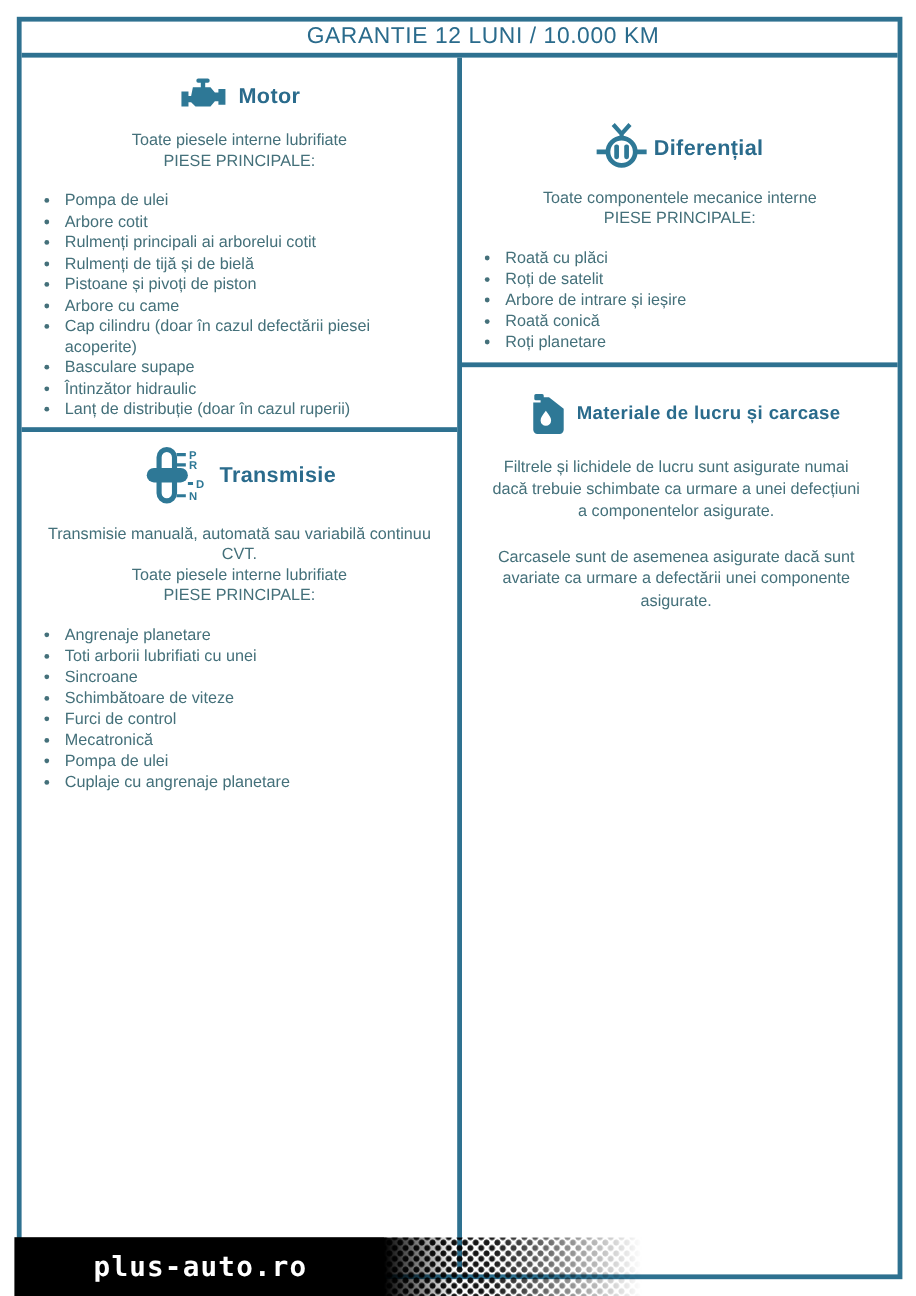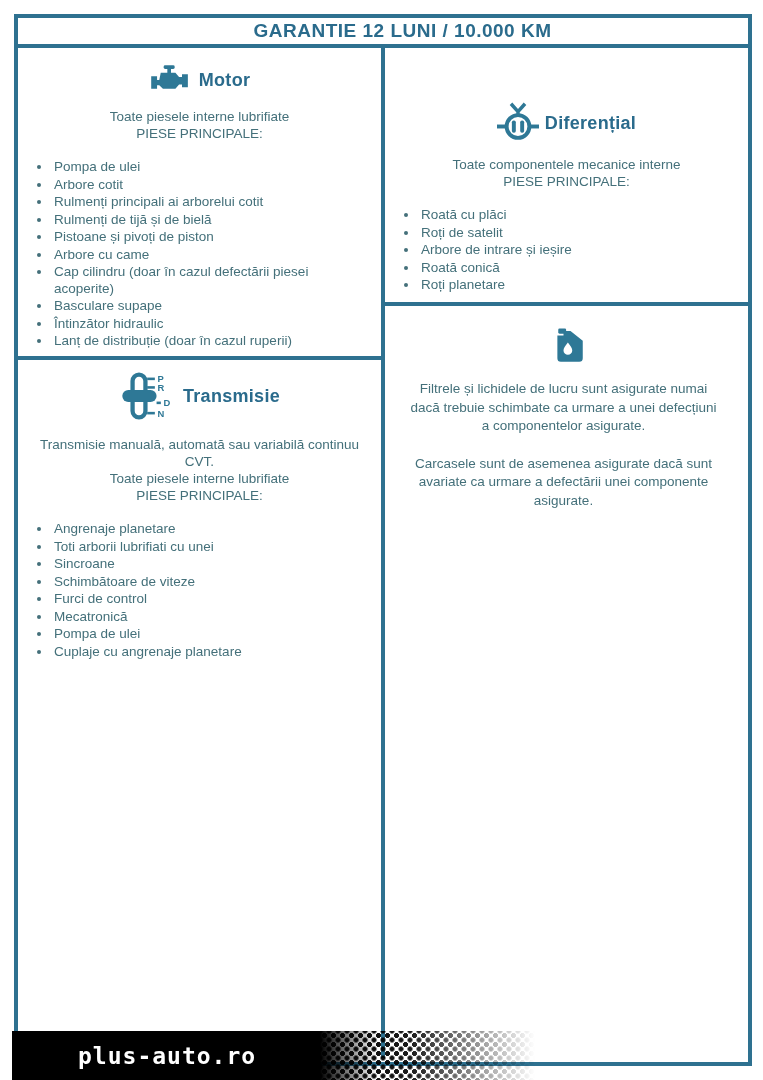--- a/index.html
+++ b/index.html
@@ -24,21 +24,21 @@
     width:738px; height:1052px;
     border:4px solid var(--accent);
     background:#ffffff;
   }
   .title-row{
     height:30px;
     border-bottom:4px solid var(--accent);
     display:flex; align-items:center; justify-content:center;
   }
   .page-title{
-    font-size:19px; font-weight:bold; letter-spacing:.5px;
+    font-size:19px; font-weight:normal; letter-spacing:.5px;
     color:var(--heading);
     margin-left:39px;
   }
   .columns{ display:flex; height:calc(100% - 34px); }
   .col-left{ width:363px; flex:none; }
   .vdivider{ width:4px; background:var(--accent); flex:none; }
   .col-right{ flex:1; }
   .hdivider{ height:4px; background:var(--accent); }
 
   .section{ width:100%; }
@@ -226,20 +226,21 @@
       <div class="section sec-materiale">
         <div class="sec-head">
           <span class="icon">
             <svg width="42" height="42" viewBox="0 0 48 48" aria-hidden="true">
               <path d="M13 13 h7 v-5 h8 l14 11 v20 a4 4 0 0 1 -4 4 h-21 a4 4 0 0 1 -4 -4 z" fill="currentColor"></path>
               <rect x="14" y="5" width="9" height="6" rx="1.5" fill="currentColor"></rect>
               <path d="M27 9 l11 9 -4 3 -11 -9 z" fill="#ffffff" opacity="0.0"></path>
               <path d="M25 21 c3.2 4.2 5 6.4 5 9.2 a5 5 0 0 1 -10 0 c0 -2.8 1.8 -5 5 -9.2 z" fill="#ffffff"></path>
             </svg>
           </span>
+          <span class="sec-title small">Materiale de lucru și carcase</span>
         </div>
         <p class="sec-paragraph">Filtrele și lichidele de lucru sunt asigurate numai dacă trebuie schimbate ca urmare a unei defecțiuni a componentelor asigurate.</p>
         <p class="sec-paragraph second">Carcasele sunt de asemenea asigurate dacă sunt avariate ca urmare a defectării unei componente asigurate.</p>
       </div>
 
     </div>
   </div>
 </div>
 
 <div class="footer-banner">

